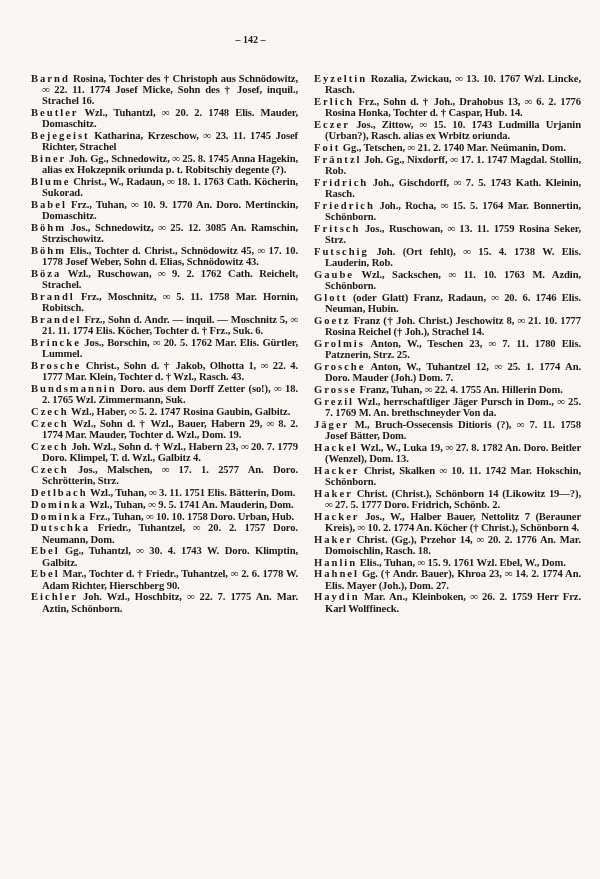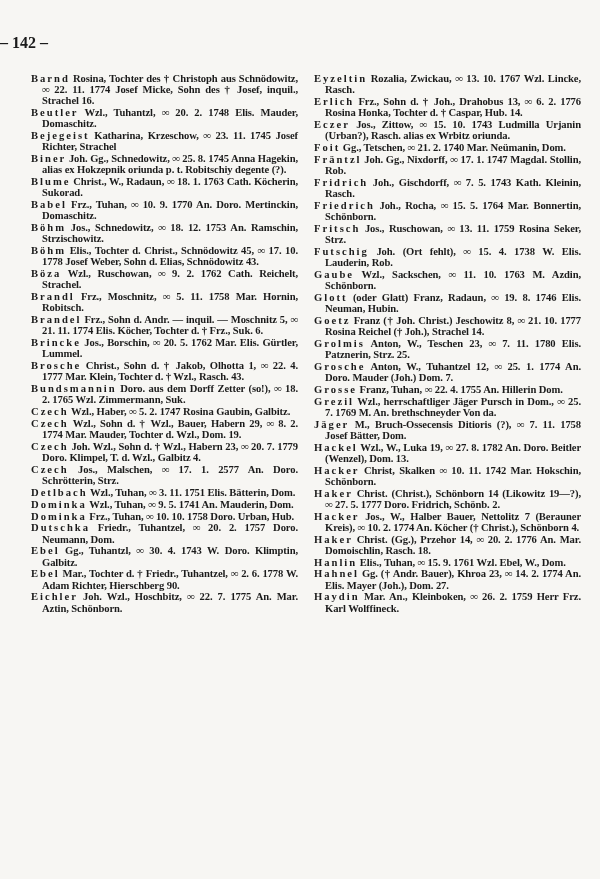--- a/index.html
+++ b/index.html
@@ -5,21 +5,21 @@
     html, body { margin: 0; padding: 0; }
     body {
       width: 600px; height: 879px; overflow: hidden;
       background: #f7f6f3;
       color: #1b1b1b;
       font-family: "DejaVu Serif", serif;
       position: relative;
     }
     .page-number {
       position: absolute; top: 34px; left: 0; width: 501px;
-      font-size: 16px; font-weight: bold;
+      text-align: center; font-size: 10px; font-weight: bold;
       font-family: "Liberation Serif", serif;
     }
     .columns {
       position: absolute; top: 73px; left: 31px; width: 550px;
       display: flex; gap: 16px;
     }
     .col { width: 267px; }
     .entry {
       font-family: "Liberation Serif", serif;
       font-size: 10.6px; line-height: 11.2px;
@@ -40,21 +40,21 @@
 <div class="page-number">– 142 –</div>
 
 <div class="columns">
   <div class="col" id="col0">
       <p class="entry"><span class="surname">Barnd</span> <span>Rosina, Tochter des † Christoph aus Schnödowitz, ∞ 22. 11. 1774 Josef Micke, Sohn des † Josef, inquil., Strachel 16.</span></p>
       <p class="entry"><span class="surname">Beutler</span> <span>Wzl., Tuhantzl, ∞ 20. 2. 1748 Elis. Mauder, Domaschitz.</span></p>
       <p class="entry"><span class="surname">Bejegeist</span> <span>Katharina, Krzeschow, ∞ 23. 11. 1745 Josef Richter, Strachel</span></p>
       <p class="entry"><span class="surname">Biner</span> <span>Joh. Gg., Schnedowitz, ∞ 25. 8. 1745 Anna Hagekin, alias ex Hokzepnik oriunda p. t. Robitschiy degente (?).</span></p>
       <p class="entry"><span class="surname">Blume</span> <span>Christ., W., Radaun, ∞ 18. 1. 1763 Cath. Köcherin, Sukorad.</span></p>
       <p class="entry"><span class="surname">Babel</span> <span>Frz., Tuhan, ∞ 10. 9. 1770 An. Doro. Mertinckin, Domaschitz.</span></p>
-      <p class="entry"><span class="surname">Böhm</span> <span>Jos., Schnedowitz, ∞ 18. 12. 1753 An. Ramschin, Strzischowitz.</span></p>
+      <p class="entry"><span class="surname">Böhm</span> <span>Jos., Schnedowitz, ∞ 25. 12. 3085 An. Ramschin, Strzischowitz.</span></p>
       <p class="entry"><span class="surname">Böhm</span> <span>Elis., Tochter d. Christ., Schnödowitz 45, ∞ 17. 10. 1778 Josef Weber, Sohn d. Elias, Schnödowitz 43.</span></p>
       <p class="entry"><span class="surname">Böza</span> <span>Wzl., Ruschowan, ∞ 9. 2. 1762 Cath. Reichelt, Strachel.</span></p>
       <p class="entry"><span class="surname">Brandl</span> <span>Frz., Moschnitz, ∞ 5. 11. 1758 Mar. Hornin, Robitsch.</span></p>
       <p class="entry"><span class="surname">Brandel</span> <span>Frz., Sohn d. Andr. — inquil. — Moschnitz 5, ∞ 21. 11. 1774 Elis. Köcher, Tochter d. † Frz., Suk. 6.</span></p>
       <p class="entry"><span class="surname">Brincke</span> <span>Jos., Borschin, ∞ 20. 5. 1762 Mar. Elis. Gürtler, Lummel.</span></p>
       <p class="entry"><span class="surname">Brosche</span> <span>Christ., Sohn d. † Jakob, Olhotta 1, ∞ 22. 4. 1777 Mar. Klein, Tochter d. † Wzl., Rasch. 43.</span></p>
       <p class="entry"><span class="surname">Bundsmannin</span> <span>Doro. aus dem Dorff Zetter (so!), ∞ 18. 2. 1765 Wzl. Zimmermann, Suk.</span></p>
       <p class="entry"><span class="surname">Czech</span> <span>Wzl., Haber, ∞ 5. 2. 1747 Rosina Gaubin, Galbitz.</span></p>
       <p class="entry"><span class="surname">Czech</span> <span>Wzl., Sohn d. † Wzl., Bauer, Habern 29, ∞ 8. 2. 1774 Mar. Mauder, Tochter d. Wzl., Dom. 19.</span></p>
       <p class="entry"><span class="surname">Czech</span> <span>Joh. Wzl., Sohn d. † Wzl., Habern 23, ∞ 20. 7. 1779 Doro. Klimpel, T. d. Wzl., Galbitz 4.</span></p>
@@ -71,21 +71,21 @@
       <p class="entry"><span class="surname">Eyzeltin</span> <span>Rozalia, Zwickau, ∞ 13. 10. 1767 Wzl. Lincke, Rasch.</span></p>
       <p class="entry"><span class="surname">Erlich</span> <span>Frz., Sohn d. † Joh., Drahobus 13, ∞ 6. 2. 1776 Rosina Honka, Tochter d. † Caspar, Hub. 14.</span></p>
       <p class="entry"><span class="surname">Eczer</span> <span>Jos., Zittow, ∞ 15. 10. 1743 Ludmilla Urjanin (Urban?), Rasch. alias ex Wrbitz oriunda.</span></p>
       <p class="entry"><span class="surname">Foit</span> <span>Gg., Tetschen, ∞ 21. 2. 1740 Mar. Neümanin, Dom.</span></p>
       <p class="entry"><span class="surname">Fräntzl</span> <span>Joh. Gg., Nixdorff, ∞ 17. 1. 1747 Magdal. Stollin, Rob.</span></p>
       <p class="entry"><span class="surname">Fridrich</span> <span>Joh., Gischdorff, ∞ 7. 5. 1743 Kath. Kleinin, Rasch.</span></p>
       <p class="entry"><span class="surname">Friedrich</span> <span>Joh., Rocha, ∞ 15. 5. 1764 Mar. Bonnertin, Schönborn.</span></p>
       <p class="entry"><span class="surname">Fritsch</span> <span>Jos., Ruschowan, ∞ 13. 11. 1759 Rosina Seker, Strz.</span></p>
       <p class="entry"><span class="surname">Futschig</span> <span>Joh. (Ort fehlt), ∞ 15. 4. 1738 W. Elis. Lauderin, Rob.</span></p>
       <p class="entry"><span class="surname">Gaube</span> <span>Wzl., Sackschen, ∞ 11. 10. 1763 M. Azdin, Schönborn.</span></p>
-      <p class="entry"><span class="surname">Glott</span> <span>(oder Glatt) Franz, Radaun, ∞ 19. 8. 1746 Elis. Neuman, Hubin.</span></p>
+      <p class="entry"><span class="surname">Glott</span> <span>(oder Glatt) Franz, Radaun, ∞ 20. 6. 1746 Elis. Neuman, Hubin.</span></p>
       <p class="entry"><span class="surname">Goetz</span> <span>Franz († Joh. Christ.) Jeschowitz 8, ∞ 21. 10. 1777 Rosina Reichel († Joh.), Strachel 14.</span></p>
       <p class="entry"><span class="surname">Grolmis</span> <span>Anton, W., Teschen 23, ∞ 7. 11. 1780 Elis. Patznerin, Strz. 25.</span></p>
       <p class="entry"><span class="surname">Grosche</span> <span>Anton, W., Tuhantzel 12, ∞ 25. 1. 1774 An. Doro. Mauder (Joh.) Dom. 7.</span></p>
       <p class="entry"><span class="surname">Grosse</span> <span>Franz, Tuhan, ∞ 22. 4. 1755 An. Hillerin Dom.</span></p>
       <p class="entry"><span class="surname">Grezil</span> <span>Wzl., herrschaftliger Jäger Pursch in Dom., ∞ 25. 7. 1769 M. An. brethschneyder Von da.</span></p>
       <p class="entry"><span class="surname">Jäger</span> <span>M., Bruch-Ossecensis Ditioris (?), ∞ 7. 11. 1758 Josef Bätter, Dom.</span></p>
       <p class="entry"><span class="surname">Hackel</span> <span>Wzl., W., Luka 19, ∞ 27. 8. 1782 An. Doro. Beitler (Wenzel), Dom. 13.</span></p>
       <p class="entry"><span class="surname">Hacker</span> <span>Christ, Skalken ∞ 10. 11. 1742 Mar. Hokschin, Schönborn.</span></p>
       <p class="entry"><span class="surname">Haker</span> <span>Christ. (Christ.), Schönborn 14 (Likowitz 19—?), ∞ 27. 5. 1777 Doro. Fridrich, Schönb. 2.</span></p>
       <p class="entry"><span class="surname">Hacker</span> <span>Jos., W., Halber Bauer, Nettolitz 7 (Berauner Kreis), ∞ 10. 2. 1774 An. Köcher († Christ.), Schönborn 4.</span></p>

